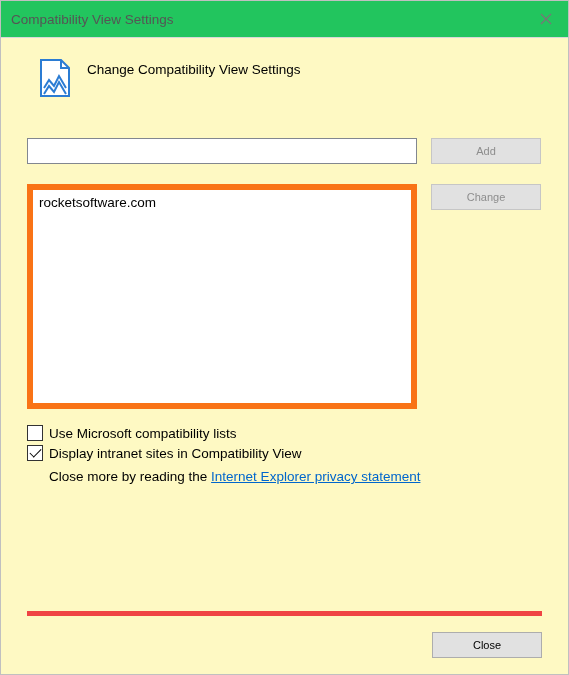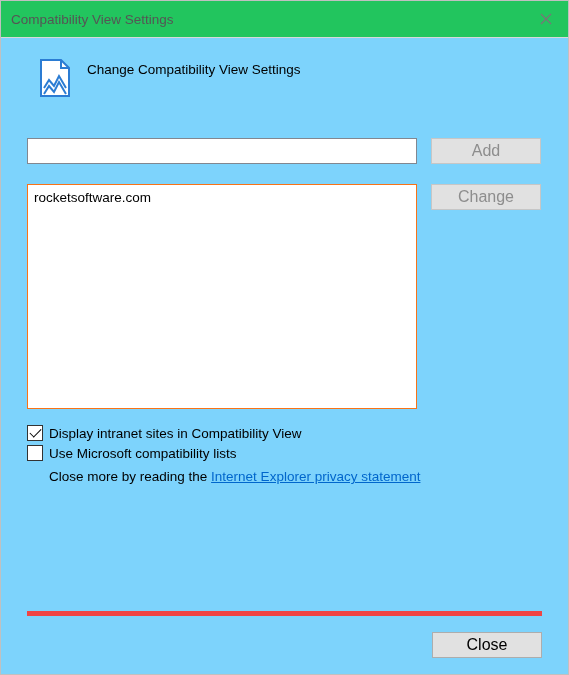--- a/index.html
+++ b/index.html
@@ -30,21 +30,21 @@
   }
   .close-x {
     width: 45px;
     height: 100%;
     display: flex;
     align-items: center;
     justify-content: center;
   }
   .close-x svg { stroke: #777; stroke-width: 1.2; }
   .content {
-    background: #7dd3fc;
+    background: #fef9c3;
     height: calc(675px - 37px - 2px);
     padding: 20px 26px 16px 26px;
     display: flex;
     flex-direction: column;
   }
   .header-row {
     display: flex;
     align-items: flex-start;
     margin-bottom: 40px;
     gap: 14px;
@@ -71,40 +71,40 @@
     background: #fff;
     padding: 2px 5px;
     font: inherit;
   }
   .btn {
     width: 110px;
     height: 26px;
     background: #e1e1e1;
     border: 1px solid #adadad;
     font: inherit;
-    font-size: 16px;
+    font-size: 11px;
     cursor: pointer;
   }
   .btn:disabled {
     color: #8d8d8d;
     border-color: #c6c6c6;
     background: #e1e1e1;
     cursor: default;
   }
   .list-row {
     display: flex;
     gap: 14px;
     margin-bottom: 16px;
     align-items: flex-start;
   }
   .listbox {
     width: 390px;
     height: 225px;
     background: #fff;
-    border: 1px solid #f97316;
+    border: 6px solid #f97316;
     padding: 4px 6px;
     font-size: 13.5px;
     overflow: auto;
   }
   .listbox div {
     padding: 1px 0;
   }
   .checkbox-row {
     display: flex;
     align-items: center;
@@ -180,27 +180,27 @@
   </div>
 
   <div class="list-row">
     <div class="listbox">
       <div>rocketsoftware.com</div>
     </div>
     <button class="btn" disabled="">Change</button>
   </div>
 
   <div class="checkbox-row">
+    <span class="checkbox"></span>
+    <span>Use Microsoft compatibility lists</span>
+  </div>
+  <div class="checkbox-row">
     <span class="checkbox checked"></span>
     <span>Display intranet sites in Compatibility View</span>
   </div>
-  <div class="checkbox-row">
-    <span class="checkbox"></span>
-    <span>Use Microsoft compatibility lists</span>
-  </div>
 
   <div class="learnmore">
     <span>Close more by reading the </span><span class="link">Internet Explorer privacy statement</span>
   </div>
 
   <div class="footer">
     <button class="btn">Close</button>
   </div>
 
 </div>

